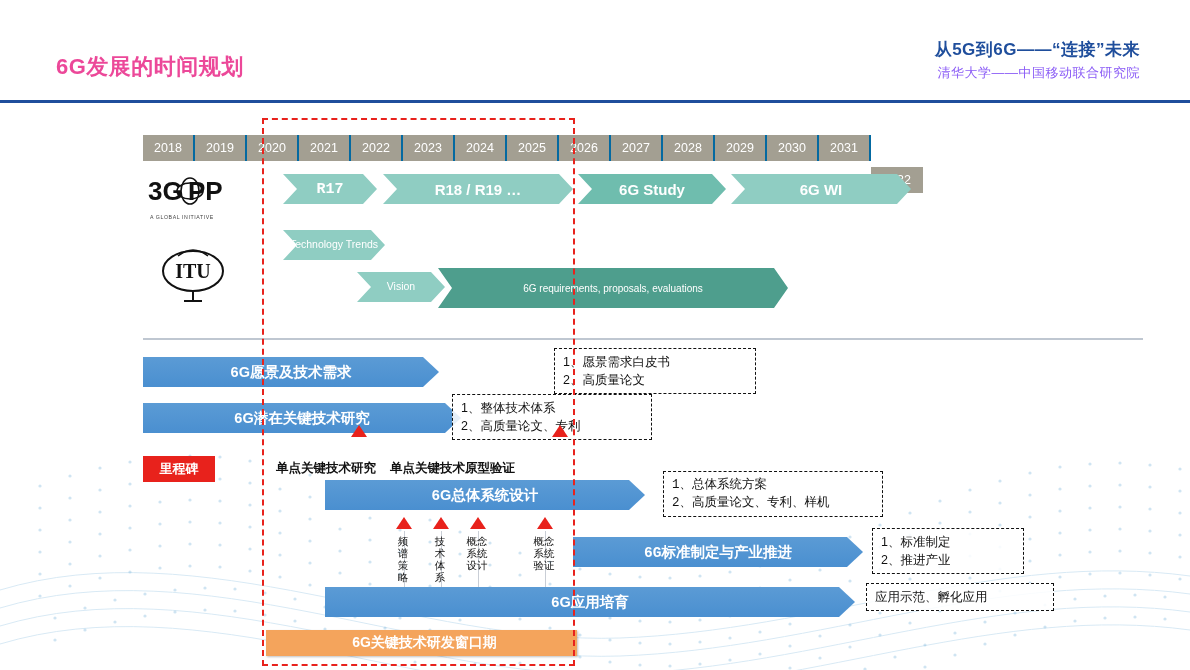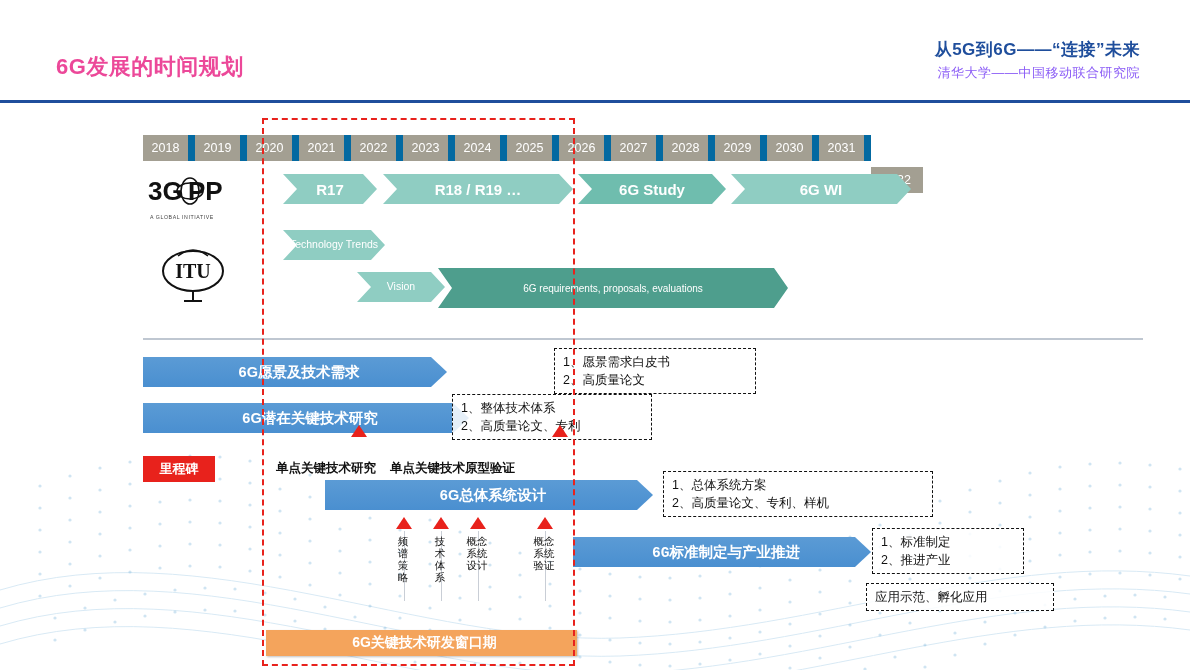--- a/index.html
+++ b/index.html
@@ -42,21 +42,21 @@
   .bg-wave svg{display:block;}
   
   .canvas{position:absolute;left:0;top:104px;width:1190px;height:566px;}
   
   .years{position:absolute;left:143px;top:31px;height:26px;display:flex;}
   .year-cell{
     width:52px;height:26px;
     background:#a39f92;
     color:#ffffff;font-size:12.5px;
     display:flex;align-items:center;justify-content:center;
-    border-right:7px solid #0369a1;
+    border-right:2px solid #0369a1;
     box-sizing:border-box;
   }
   .year-cell:last-child{border-right:none;margin-top:32px;}
   
   .red-window{
     position:absolute;left:262px;top:14px;width:313px;height:548px;
     border:2.5px dashed #e8221c;box-sizing:border-box;
   }
   
   .logo-3gpp{position:absolute;left:146px;top:68px;width:84px;height:58px;}
@@ -73,21 +73,20 @@
     clip-path:polygon(0 0, calc(100% - 14px) 0, 100% 50%, calc(100% - 14px) 100%, 0 100%, 14px 50%);
   }
   
   .bluebar{
     position:absolute;height:30px;
     background:linear-gradient(180deg,#5b9bd5 0%,#4a8fd0 100%);
     color:#ffffff;font-weight:bold;font-size:14.5px;
     display:flex;align-items:center;justify-content:center;
     clip-path:polygon(0 0, calc(100% - 16px) 0, 100% 50%, calc(100% - 16px) 100%, 0 100%);
     box-shadow:1px 1px 2px rgba(0,0,0,.25);
-    padding-left:8px;
   }
   .orangebar{
     position:absolute;height:26px;
     background:#f4a45c;
     color:#ffffff;font-weight:bold;font-size:14px;
     display:flex;align-items:center;justify-content:center;
     box-shadow:1px 1px 2px rgba(0,0,0,.25);
   }
   
   .note{
@@ -232,21 +231,21 @@
 
     <div class="logo-itu">
       <svg width="66" height="62" viewBox="0 0 66 62">
         <ellipse cx="33" cy="27" rx="30" ry="20" fill="none" stroke="#111" stroke-width="2"></ellipse>
         <text x="33" y="34" text-anchor="middle" font-family="Liberation Serif, serif" font-size="20" font-weight="bold" fill="#111">ITU</text>
         <path d="M33 47 L33 57 M24 57 L42 57" stroke="#111" stroke-width="2" fill="none"></path>
         <path d="M18 12 q15 -12 30 0" stroke="#111" stroke-width="1.6" fill="none"></path>
       </svg>
     </div>
 
-    <div class="chev arrow-shape" style="left:283px;top:70px;width:94px;background:#8fcdc2;">R17</div>
+    <div class="chev arrow-shape" style="left:283px;top:70px;width:94px;background:#8fcdc2;font-family:Liberation Mono, monospace;">R17</div>
     <div class="chev arrow-shape" style="left:383px;top:70px;width:190px;background:#8fcdc2;">R18 / R19 …</div>
     <div class="chev arrow-shape" style="left:578px;top:70px;width:148px;background:#6fbdae;">6G Study</div>
     <div class="chev arrow-shape" style="left:731px;top:70px;width:180px;background:#8fcdc2;">6G WI</div>
 
     <div class="chev chev-sm arrow-shape" style="left:283px;top:126px;width:102px;background:#8fcdc2;">Technology Trends</div>
     <div class="chev chev-sm arrow-shape" style="left:357px;top:168px;width:88px;background:#8fcdc2;">Vision</div>
     <div class="chev chev-sm arrow-shape" style="left:438px;top:164px;width:350px;height:40px;background:#4e9e8d;font-size:10px;padding:0 18px;">6G requirements, proposals, evaluations</div>
 
     <div class="divider"></div>
 
@@ -259,21 +258,21 @@
 2、高质量论文、专利</div>
 
     <div class="milestone">里程碑</div>
     <div class="ms-text" style="left:240px;top:356px;margin-left:36px;">单点关键技术研究</div>
     <div class="ms-text" style="left:390px;top:356px;">单点关键技术原型验证</div>
 
     <div class="tri" style="left:351px;top:321px;"></div>
     <div class="tri" style="left:552px;top:321px;"></div>
 
     <div class="bluebar" style="left:325px;top:376px;width:320px;">6G总体系统设计</div>
-    <div class="note" style="left:663px;top:367px;width:270px;white-space:pre-line;">1、总体系统方案
+    <div class="note" style="left:663px;top:367px;width:220px;white-space:pre-line;font-family:Liberation Mono, monospace;">1、总体系统方案
 2、高质量论文、专利、样机</div>
 
     <div class="tri" style="left:396px;top:413px;"></div>
     <div class="tri" style="left:433px;top:413px;"></div>
     <div class="tri" style="left:470px;top:413px;"></div>
     <div class="tri" style="left:537px;top:413px;"></div>
 
     <div class="tick" style="left:404px;top:427px;height:70px;"></div>
     <div class="tick" style="left:441px;top:427px;height:70px;"></div>
     <div class="tick" style="left:478px;top:427px;height:70px;"></div>
@@ -281,20 +280,21 @@
 
     <div class="vlabel" style="left:396px;top:431px;">频谱策略</div>
     <div class="vlabel" style="left:433px;top:431px;">技术体系</div>
     <div class="vlabel wide" style="left:464px;top:431px;">概念系统设计</div>
     <div class="vlabel wide" style="left:531px;top:431px;">概念系统验证</div>
 
     <div class="bluebar" style="left:573px;top:433px;width:290px;font-family:Liberation Mono, monospace;">6G标准制定与产业推进</div>
     <div class="note" style="left:872px;top:424px;width:152px;white-space:pre-line;">1、标准制定
 2、推进产业</div>
 
+    <div class="bluebar" style="left:325px;top:483px;width:530px;">6G应用培育</div>
     <div class="note" style="left:866px;top:479px;width:188px;white-space:pre-line;">应用示范、孵化应用</div>
 
     <div class="orangebar" style="left:266px;top:526px;width:305px;padding-left:6px;">6G关键技术研发窗口期</div>
 
     <div class="red-window"></div>
 
   </div>
 </div>
 
 </body></html>

